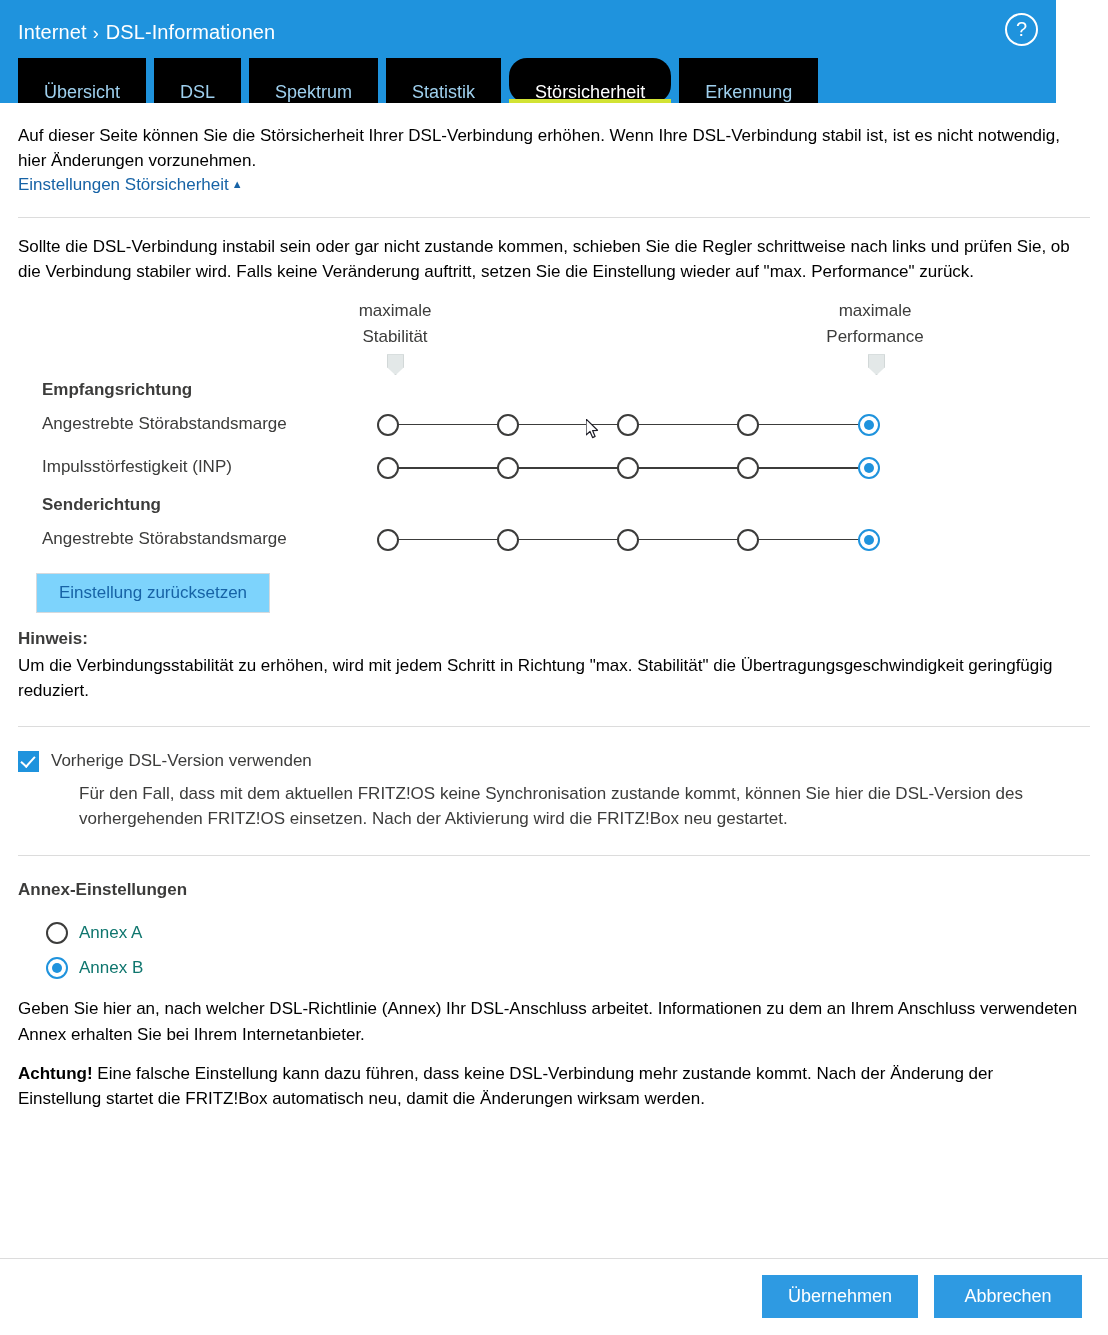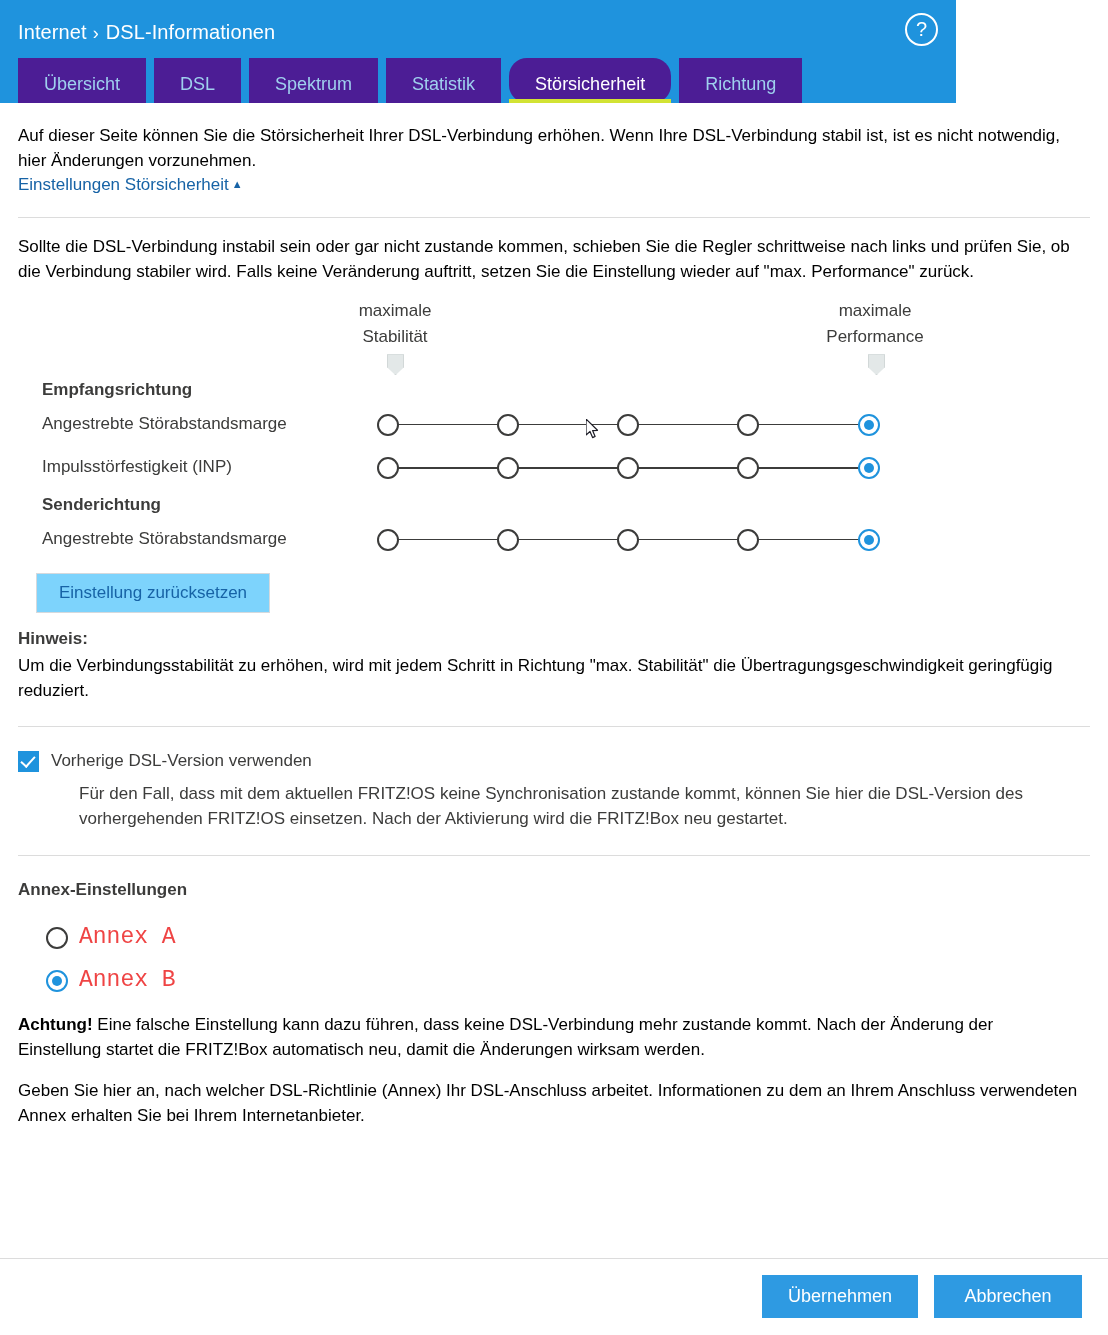--- a/index.html
+++ b/index.html
@@ -17,21 +17,21 @@
     font-family: "Liberation Sans", "DejaVu Sans", sans-serif;
     color: #3c3c3b;
     font-size: 17px;
     line-height: 1.45;
   }
 
   
   .header {
     position: absolute;
     left: 0; top: 0;
-    width: 956px;
+    width: 1056px;
     height: 103px;
     background: #1f93dd;
   }
   .breadcrumb {
     position: absolute;
     left: 18px; top: 18px;
     color: #ffffff;
     font-size: 20px;
     letter-spacing: .1px;
     white-space: nowrap;
@@ -56,26 +56,26 @@
     cursor: pointer;
     user-select: none;
   }
   .tabs {
     position: absolute;
     left: 18px; top: 58px;
     display: flex;
     gap: 8px;
   }
   .tab {
-    background: #4c1d95;
+    background: #000000;
     color: #9fd0ee;
     font-size: 18px;
     height: 45px;
     line-height: 45px;
-    padding: 4px 26px;
+    padding: 12px 26px;
     text-align: right;
     cursor: pointer;
     white-space: nowrap;
     position: relative;
     user-select: none;
   }
   .tab.active {
     color: #ffffff;
     border-radius: 18px;
   }
@@ -304,24 +304,23 @@
   }
   .radio.sel::after {
     content: "";
     position: absolute;
     left: 4px; top: 4px;
     width: 10px; height: 10px;
     border-radius: 50%;
     background: #1f93dd;
   }
   .radio-label {
-    font-size: 23px;
-    color: #ef4444;
-    cursor: pointer;
-    font-family: Liberation Mono, monospace;
+    font-size: 17px;
+    color: #0f766e;
+    cursor: pointer;
   }
 
   .b { font-weight: bold; }
 
   
   .footer {
     position: absolute;
     left: 0; bottom: 0;
     width: 1108px;
     height: 77px;
@@ -367,21 +366,21 @@
   </div>
 
   <div class="help-icon">?</div>
 
   <div class="tabs">
     <div class="tab">Übersicht</div>
     <div class="tab">DSL</div>
     <div class="tab">Spektrum</div>
     <div class="tab">Statistik</div>
     <div class="tab active">Störsicherheit</div>
-    <div class="tab">Richtung</div>
+    <div class="tab">Erkennung</div>
   </div>
 </div>
 
 <div class="content">
 
   <p class="para intro">Auf dieser Seite können Sie die Störsicherheit Ihrer DSL-Verbindung erhöhen. Wenn Ihre DSL-Verbindung stabil ist, ist es nicht notwendig, hier Änderungen vorzunehmen.</p>
 
   <span class="toggle-link"><span>Einstellungen Störsicherheit</span><span class="caret">▲</span></span>
 
   <hr class="rule">
@@ -469,23 +468,23 @@
 
   <div class="radio-row">
     <span class="radio"></span>
     <span class="radio-label">Annex A</span>
   </div>
   <div class="radio-row">
     <span class="radio sel"></span>
     <span class="radio-label">Annex B</span>
   </div>
 
+  <p class="para" style="margin-top:16px;">Geben Sie hier an, nach welcher DSL-Richtlinie (Annex) Ihr DSL-Anschluss arbeitet. Informationen zu dem an Ihrem Anschluss verwendeten Annex erhalten Sie bei Ihrem Internetanbieter.</p>
+
   <p class="para" style="margin-top:14px;"><span class="b">Achtung!</span><span> Eine falsche Einstellung kann dazu führen, dass keine DSL-Verbindung mehr zustande kommt. Nach der Änderung der Einstellung startet die FRITZ!Box automatisch neu, damit die Änderungen wirksam werden.</span></p>
-
-  <p class="para" style="margin-top:16px;">Geben Sie hier an, nach welcher DSL-Richtlinie (Annex) Ihr DSL-Anschluss arbeitet. Informationen zu dem an Ihrem Anschluss verwendeten Annex erhalten Sie bei Ihrem Internetanbieter.</p>
 
 </div>
 
 <div class="footer">
   <div class="footer-inner">
     <button class="btn-primary">Übernehmen</button>
     <button class="btn-secondary">Abbrechen</button>
   </div>
 </div>
 

